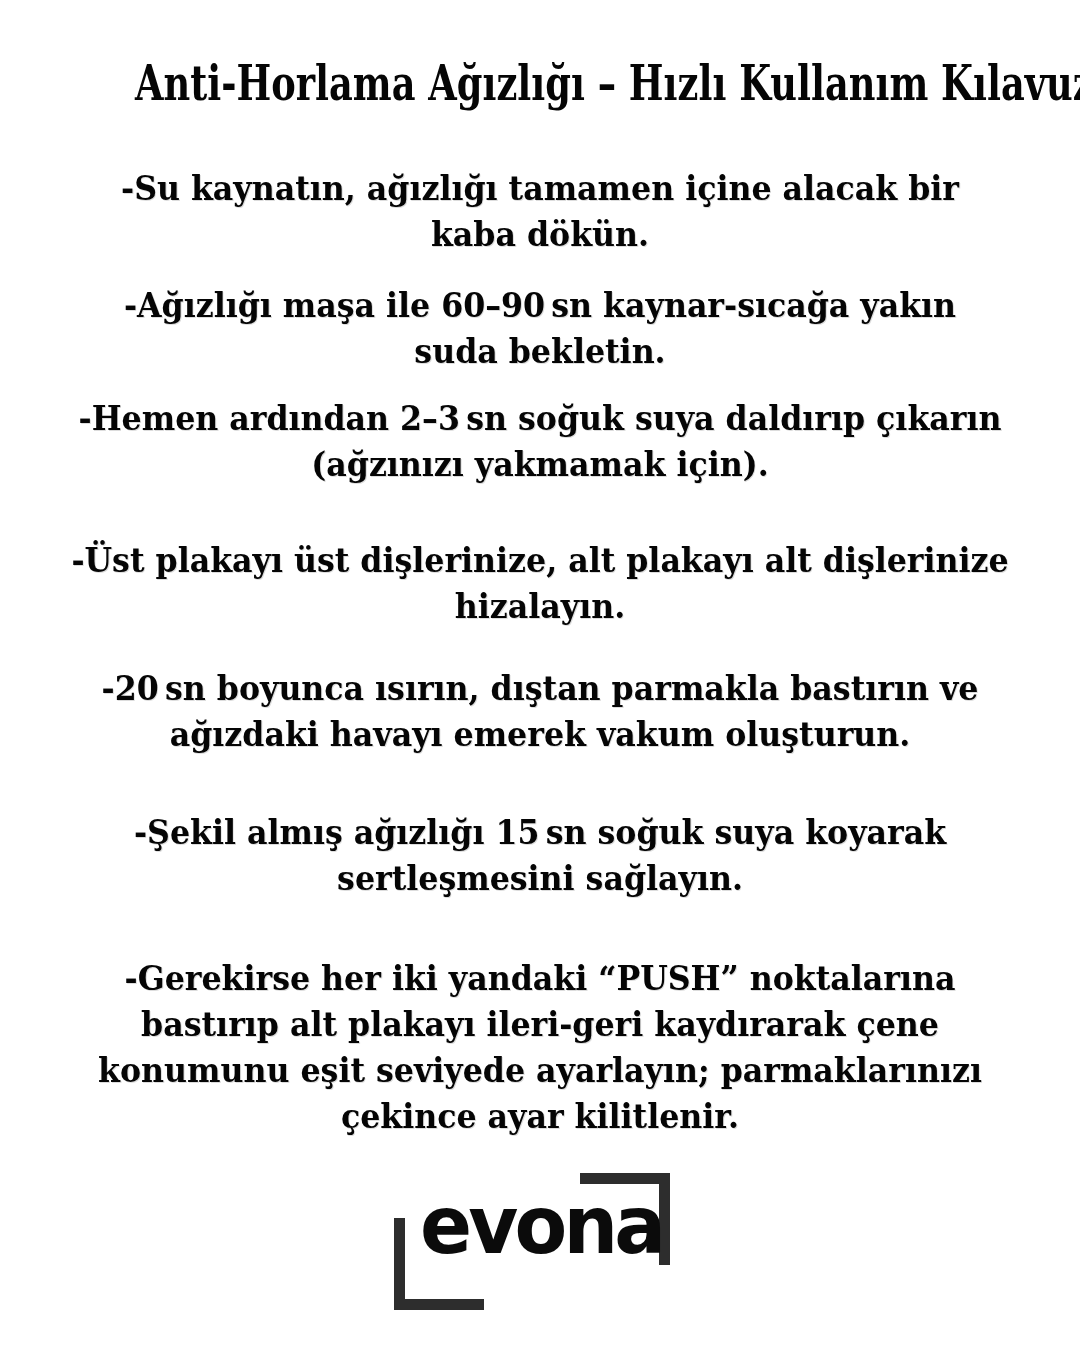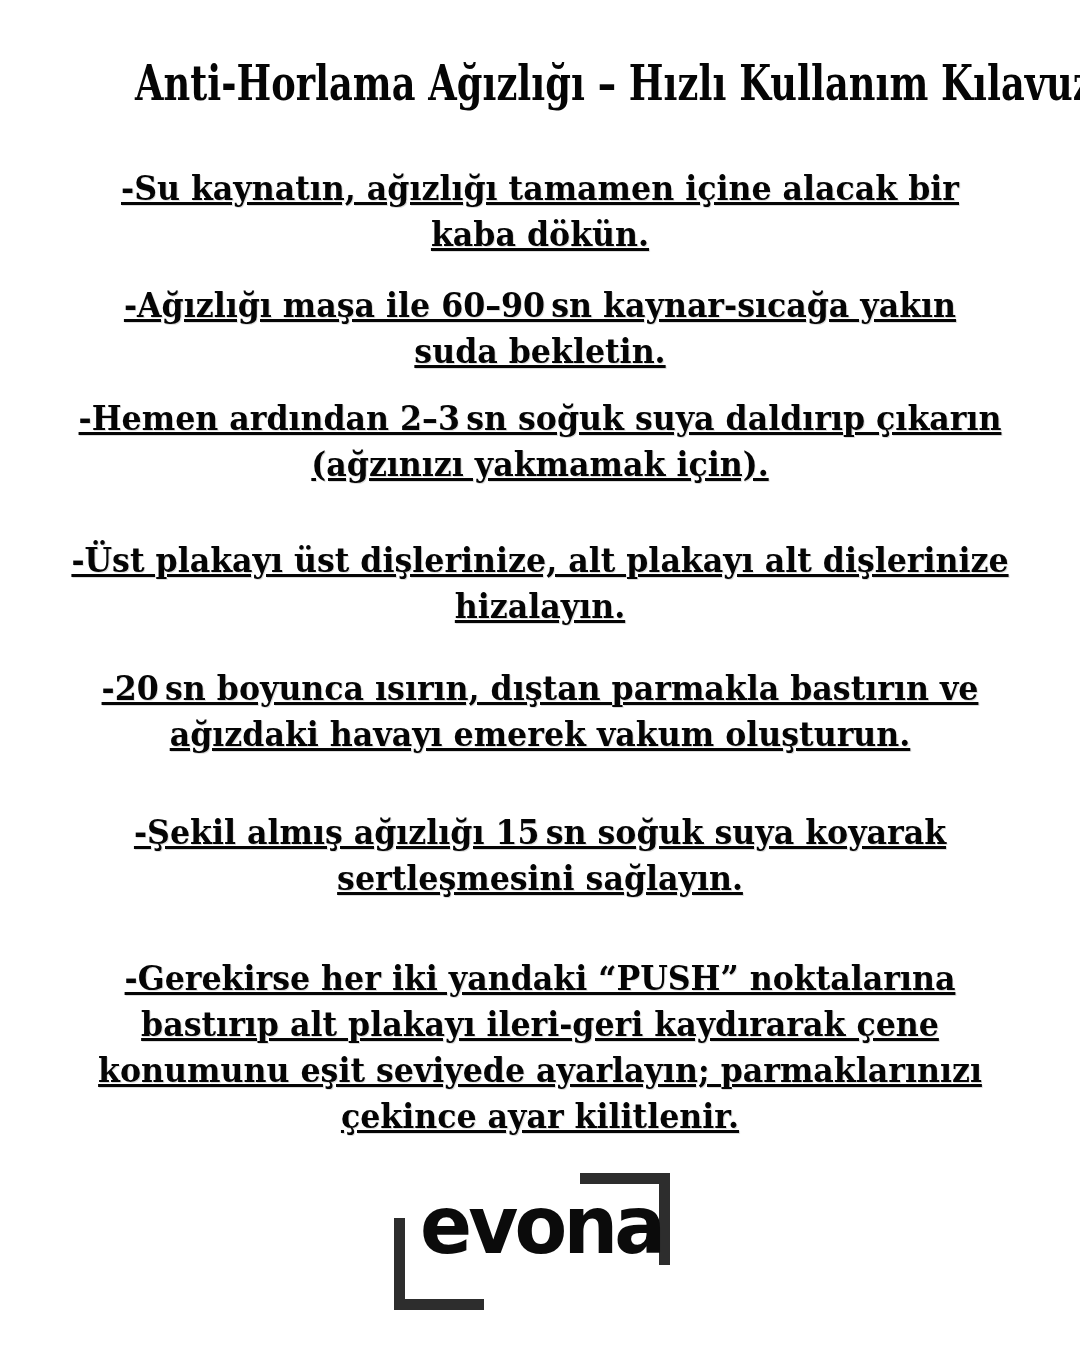--- a/index.html
+++ b/index.html
@@ -28,21 +28,21 @@
     line-height: 60px;
     font-weight: 700;
     text-align: center;
     white-space: nowrap;
     transform: scaleX(0.75);
     transform-origin: 50% 50%;
     letter-spacing: 0px;
     margin-bottom: 52px;
     color: var(--text);
   }
-  .instructions { display: block; text-decoration: underline; }
+  .instructions { display: block; }
   .para {
     font-size: 34px;
     line-height: 46px;
     font-weight: 700;
     text-align: center;
     white-space: pre-line;        
     transform: scaleX(0.93);
     transform-origin: 50% 50%;
     margin-bottom: 25px;
     text-shadow: 1px 1px 0 rgba(130,130,130,0.28);

